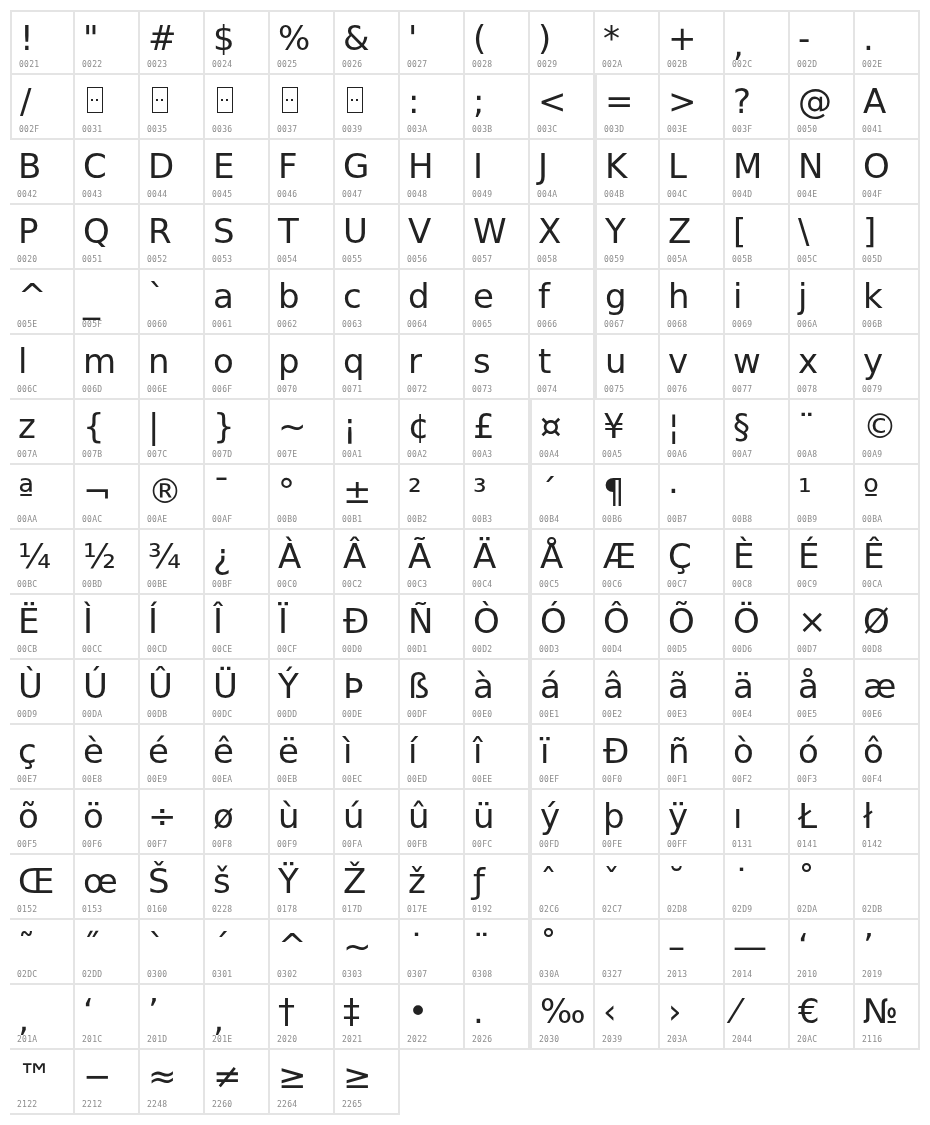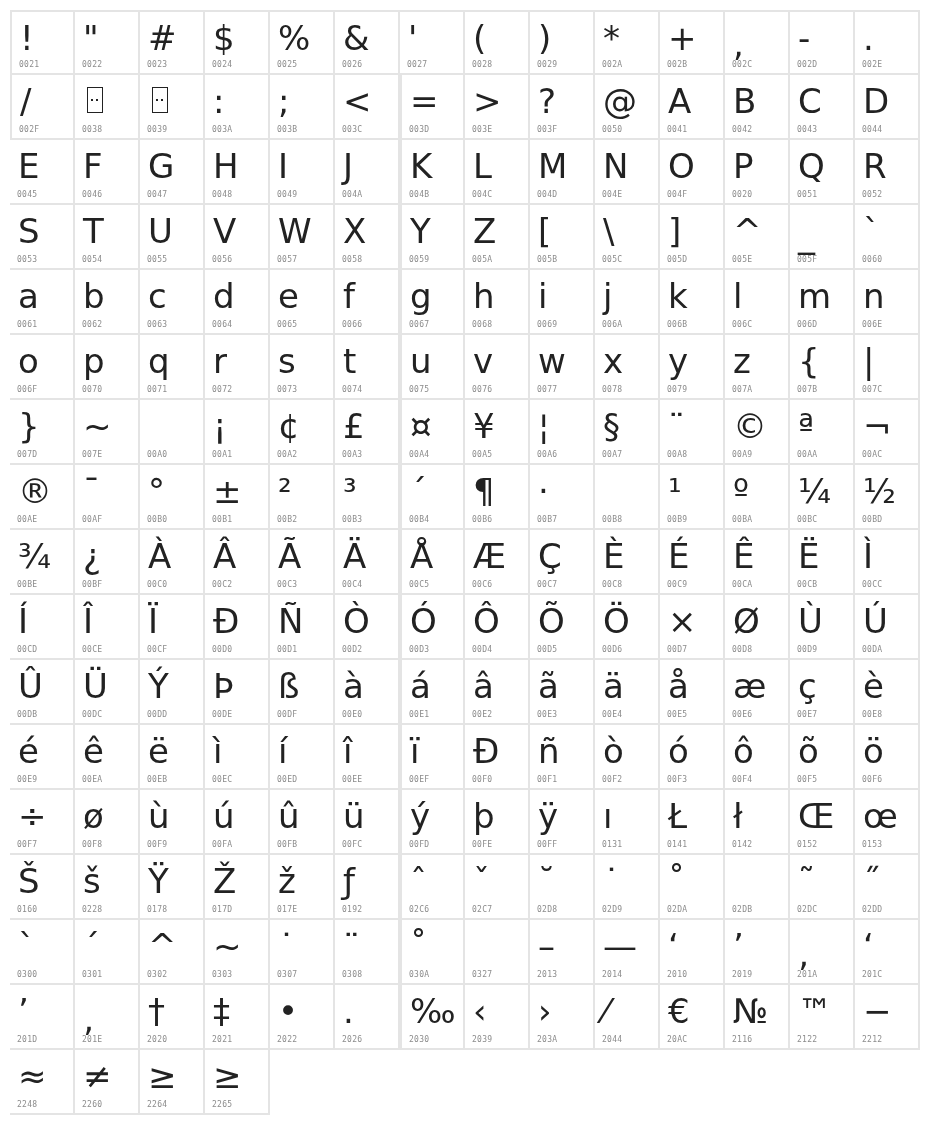--- a/index.html
+++ b/index.html
@@ -96,21 +96,33 @@
     <div class="cell first-row">
       <span class="glyph">.</span>
       <span class="code">002E</span>
     </div>
     <div class="cell first-col">
       <span class="glyph">/</span>
       <span class="code">002F</span>
     </div>
     <div class="cell">
       <span class="glyph" style="top: 12px; left: 12px; width: 16px; height: 26px; border: 1.5px solid rgb(34, 34, 34); box-sizing: border-box;"><span style="position:absolute;left:3px;top:11px;width:2px;height:2px;background:#222"></span><span style="position:absolute;left:8px;top:11px;width:2px;height:2px;background:#222"></span></span>
-      <span class="code">0038</span>
+      <span class="code">0031</span>
+    </div>
+    <div class="cell">
+      <span class="glyph" style="top: 12px; left: 12px; width: 16px; height: 26px; border: 1.5px solid rgb(34, 34, 34); box-sizing: border-box;"><span style="position:absolute;left:3px;top:11px;width:2px;height:2px;background:#222"></span><span style="position:absolute;left:8px;top:11px;width:2px;height:2px;background:#222"></span></span>
+      <span class="code">0035</span>
+    </div>
+    <div class="cell">
+      <span class="glyph" style="top: 12px; left: 12px; width: 16px; height: 26px; border: 1.5px solid rgb(34, 34, 34); box-sizing: border-box;"><span style="position:absolute;left:3px;top:11px;width:2px;height:2px;background:#222"></span><span style="position:absolute;left:8px;top:11px;width:2px;height:2px;background:#222"></span></span>
+      <span class="code">0036</span>
+    </div>
+    <div class="cell">
+      <span class="glyph" style="top: 12px; left: 12px; width: 16px; height: 26px; border: 1.5px solid rgb(34, 34, 34); box-sizing: border-box;"><span style="position:absolute;left:3px;top:11px;width:2px;height:2px;background:#222"></span><span style="position:absolute;left:8px;top:11px;width:2px;height:2px;background:#222"></span></span>
+      <span class="code">0037</span>
     </div>
     <div class="cell">
       <span class="glyph" style="top: 12px; left: 12px; width: 16px; height: 26px; border: 1.5px solid rgb(34, 34, 34); box-sizing: border-box;"><span style="position:absolute;left:3px;top:11px;width:2px;height:2px;background:#222"></span><span style="position:absolute;left:8px;top:11px;width:2px;height:2px;background:#222"></span></span>
       <span class="code">0039</span>
     </div>
     <div class="cell">
       <span class="glyph">:</span>
       <span class="code">003A</span>
     </div>
     <div class="cell">
@@ -377,24 +389,20 @@
       <span class="glyph">|</span>
       <span class="code">007C</span>
     </div>
     <div class="cell">
       <span class="glyph">}</span>
       <span class="code">007D</span>
     </div>
     <div class="cell">
       <span class="glyph">~</span>
       <span class="code">007E</span>
-    </div>
-    <div class="cell">
-      <span class="glyph"> </span>
-      <span class="code">00A0</span>
     </div>
     <div class="cell">
       <span class="glyph">¡</span>
       <span class="code">00A1</span>
     </div>
     <div class="cell">
       <span class="glyph">¢</span>
       <span class="code">00A2</span>
     </div>
     <div class="cell">

